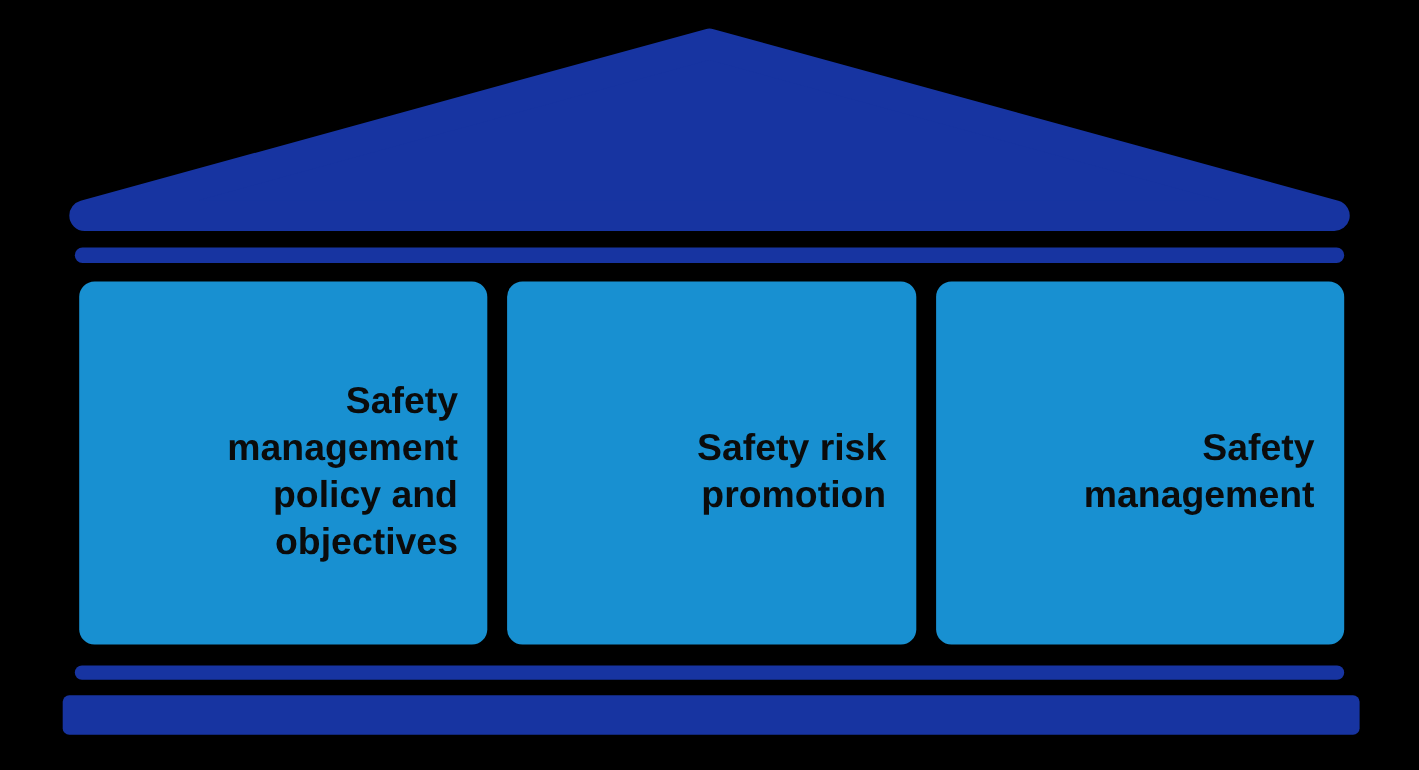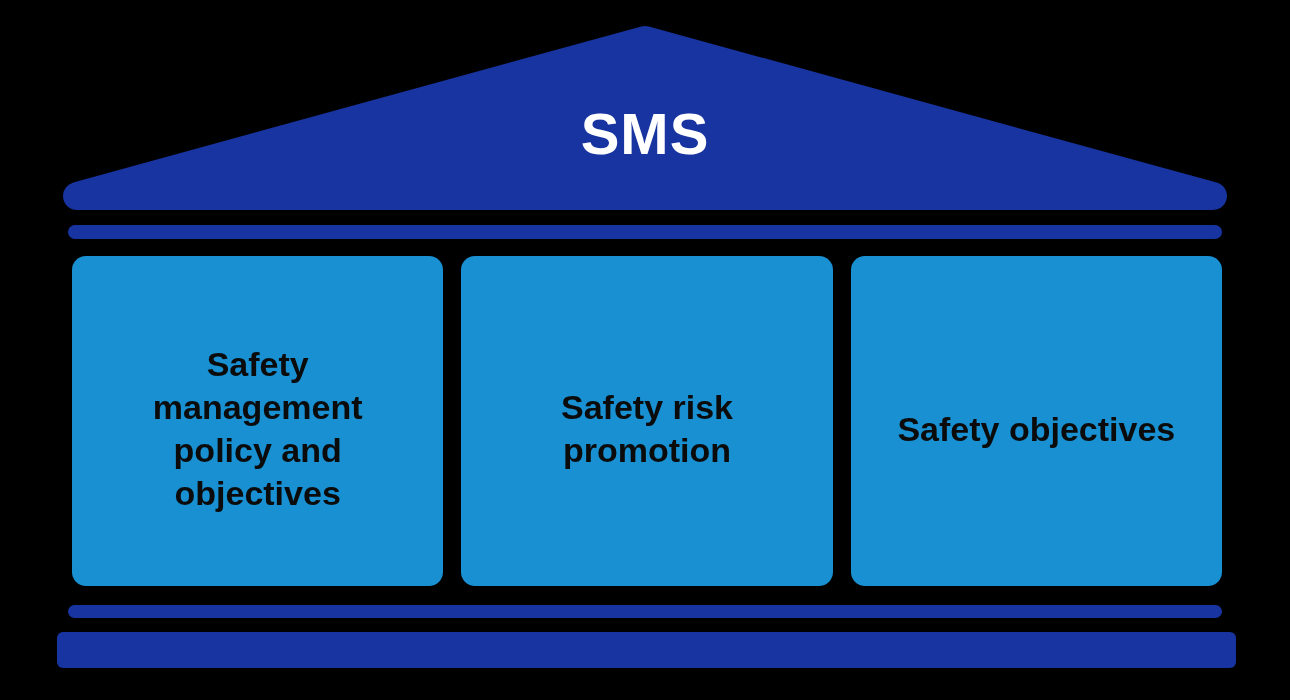--- a/index.html
+++ b/index.html
@@ -47,45 +47,44 @@
   .pillar{
     flex:1 1 0;height:330px;
     background:var(--pillar-blue);
     border-radius:14px;
     display:flex;align-items:center;justify-content:center;
     padding:0 27px;
   }
   .pillar-label{
     color:var(--pillar-text);
     font-size:34px;font-weight:bold;line-height:1.26;
-    text-align:center;
+    text-align:right;
     margin-top:16px;
   }
 </style>
 </head>
 <body>
 
 <div class="stage">
 
   <svg class="roof-svg" viewBox="0 0 1290 240" xmlns="http://www.w3.org/2000/svg" aria-hidden="true">
     <polygon points="77,196 645,40 1213,196"></polygon>
   </svg>
 
-  <div class="sms-title">SMS</div>
 
   <div class="bar architrave"></div>
 
   <div class="pillars">
     <div class="pillar">
       <span class="pillar-label">Safety management policy and objectives</span>
     </div>
     <div class="pillar">
       <span class="pillar-label">Safety risk promotion</span>
     </div>
     <div class="pillar">
-      <span class="pillar-label">Safety objectives</span>
+      <span class="pillar-label">Safety management</span>
     </div>
   </div>
 
   <div class="bar stylobate"></div>
   <div class="bar foundation"></div>
 
 </div>
 
 </body></html>

